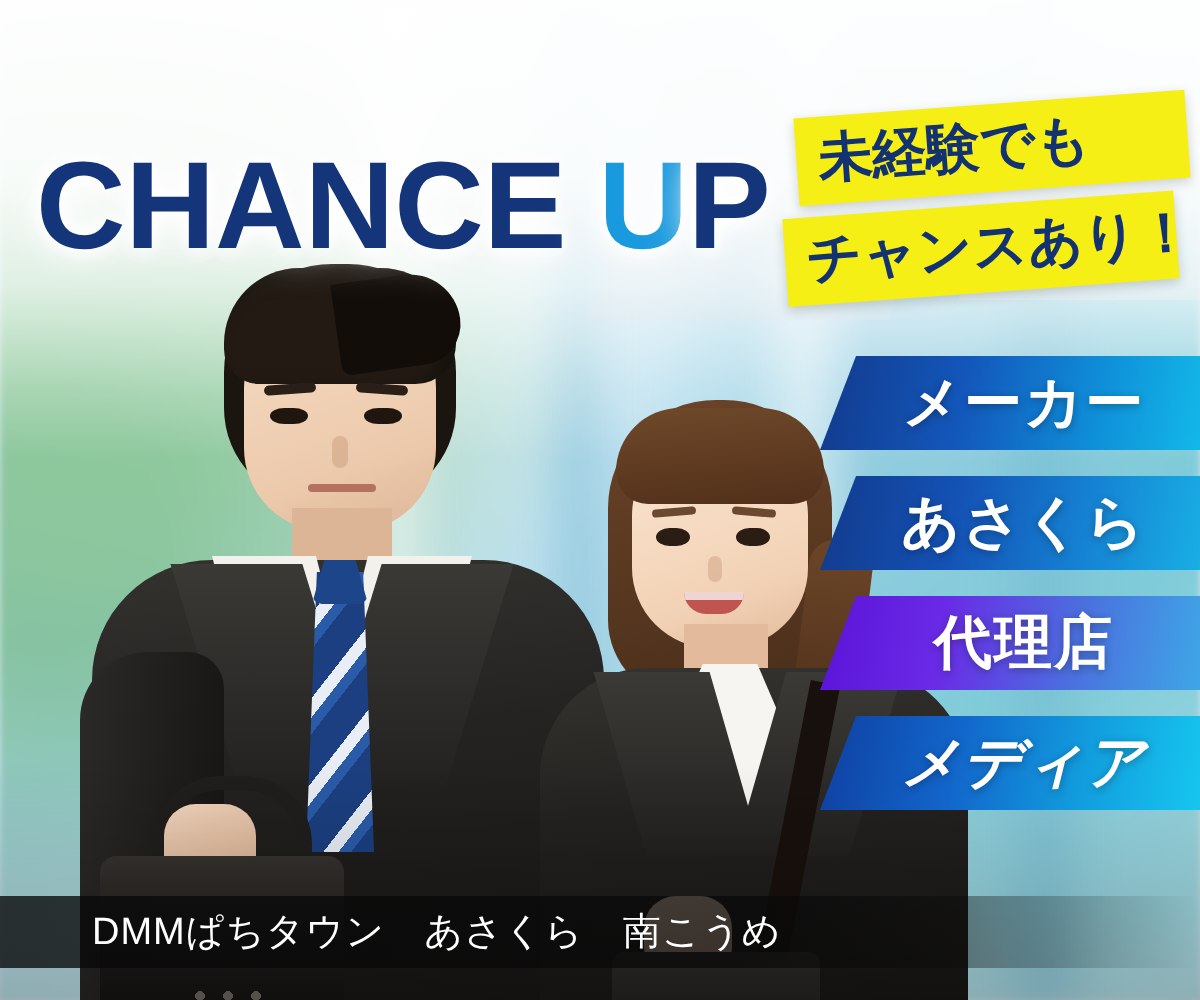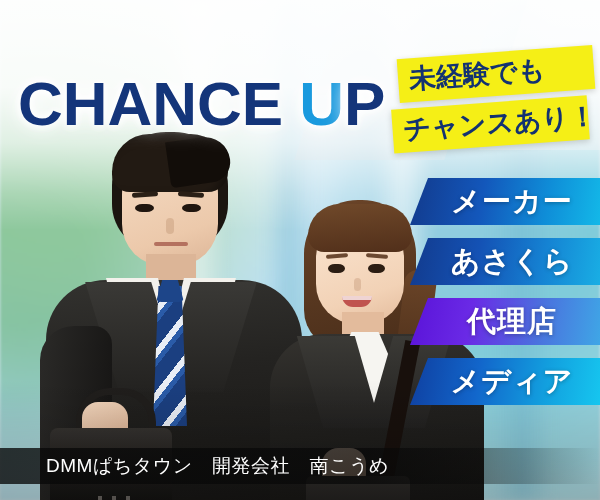--- a/index.html
+++ b/index.html
@@ -375,21 +375,21 @@
     color: #ffffff;
     letter-spacing: 1px;
     white-space: nowrap;
     text-shadow: 0 1px 4px rgba(0,0,0,0.30);
     padding-left: 14px;
   }
   .cat-0 { background: linear-gradient(100deg, #123a8c 0%, #1357bb 38%, #0f8ed8 72%, #13b8e8 100%); }
   .cat-1 { background: linear-gradient(100deg, #4311d6 0%, #3b2ae0 36%, #2a61d8 70%, #2f86e0 100%); }
   .cat-2 { background: linear-gradient(100deg, #123a8c 0%, #1452b5 36%, #1583d3 70%, #19aee4 100%); }
   .cat-3 { background: linear-gradient(100deg, #5a13d8 0%, #6a2ae6 32%, #4a72de 68%, #3fa6e6 100%); font-family: Liberation Serif, serif; }
-  .cat-4 { background: linear-gradient(100deg, #0f3fa0 0%, #1266cb 36%, #129ede 70%, #16c6ef 100%); }
+  .cat-4 { background: linear-gradient(100deg, #0f3fa0 0%, #1266cb 36%, #129ede 70%, #16c6ef 100%); font-style: italic; }
 
   
   .caption-band {
     position: absolute;
     left: 0; right: 0;
     bottom: 16px;
     height: 36px;
     background: linear-gradient(90deg,
       rgba(8,8,8,0.78) 0%,
       rgba(8,8,8,0.72) 62%,
@@ -488,16 +488,16 @@
     </div>
     <div class="cat cat-3">
       <span class="cat-label">代理店</span>
     </div>
     <div class="cat cat-4">
       <span class="cat-label">メディア</span>
     </div>
   </div>
 
   <div class="caption-band">
-    <span class="caption-text">DMMぱちタウン　開発会社　南こうめ</span>
+    <span class="caption-text">DMMぱちタウン　あさくら　南こうめ</span>
   </div>
 
 </div>
 
 </body></html>

